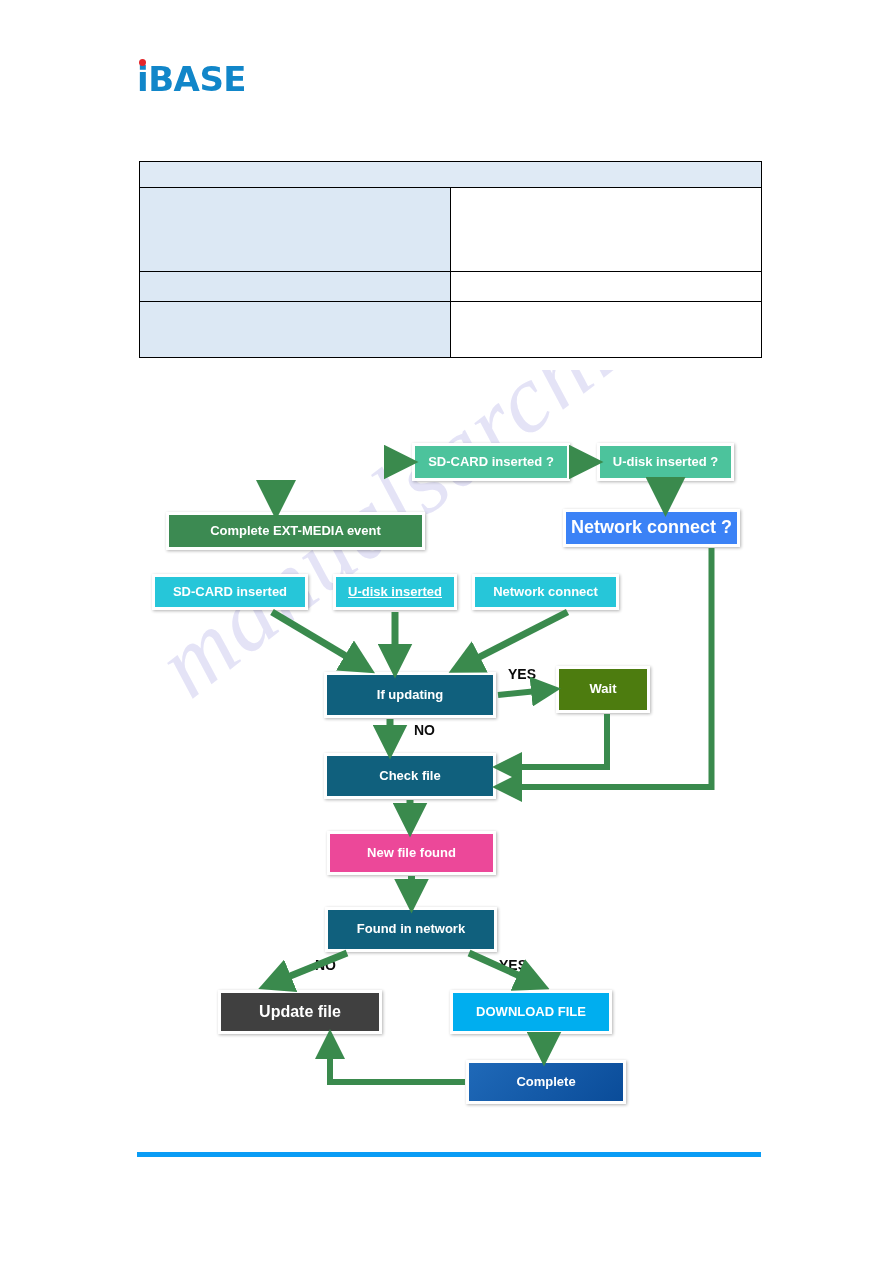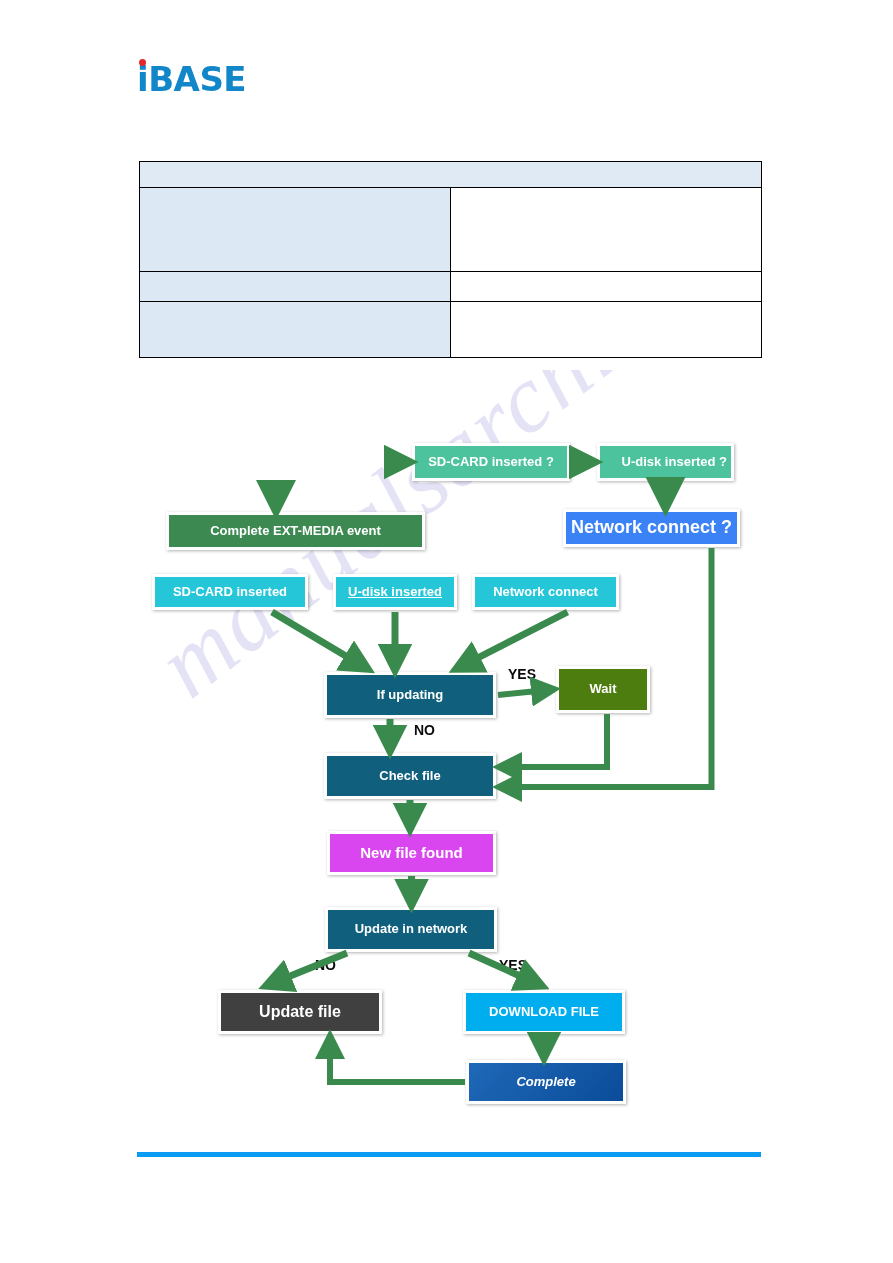--- a/index.html
+++ b/index.html
@@ -188,21 +188,21 @@
     <polyline points="347,953 268,985" fill="none" stroke="#3a8a4d" stroke-width="7" marker-end="url(#ah)" stroke-linejoin="miter"></polyline>
     <polyline points="469,953 540,985" fill="none" stroke="#3a8a4d" stroke-width="7" marker-end="url(#ah)" stroke-linejoin="miter"></polyline>
     <polyline points="544,1035 544,1056" fill="none" stroke="#3a8a4d" stroke-width="7" marker-end="url(#ah)" stroke-linejoin="miter"></polyline>
     <polyline points="465,1082 330,1082 330,1038" fill="none" stroke="#3a8a4d" stroke-width="6" marker-end="url(#ah)" stroke-linejoin="miter"></polyline>
   </svg>
 
 <div class="flow" id="flow-nodes">
     <div class="node" style="left: 412px; top: 443px; width: 158px; height: 38px; background: rgb(76, 195, 156); font-size: 13px;">
       <span>SD-CARD inserted ?</span>
     </div>
-    <div class="node" style="left: 597px; top: 443px; width: 137px; height: 38px; background: rgb(76, 195, 156); font-size: 13px; justify-content: flex-end;">
+    <div class="node" style="left: 597px; top: 443px; width: 137px; height: 38px; background: rgb(76, 195, 156); font-size: 13px;">
       <span>U-disk inserted ?</span>
     </div>
     <div class="node" style="left: 166px; top: 512px; width: 259px; height: 38px; background: rgb(60, 138, 82); font-size: 13px;">
       <span>Complete EXT-MEDIA event</span>
     </div>
     <div class="node" style="left: 563px; top: 509px; width: 177px; height: 38px; background: #3b82f6; font-size: 18px;">
       <span>Network connect ?</span>
     </div>
     <div class="node" style="left: 152px; top: 574px; width: 156px; height: 36px; background: rgb(38, 198, 217); font-size: 13px;">
       <span>SD-CARD inserted</span>
@@ -215,33 +215,33 @@
     </div>
     <div class="node" style="left: 324px; top: 672px; width: 172px; height: 46px; background: rgb(16, 96, 125); font-size: 13px;">
       <span>If updating</span>
     </div>
     <div class="node" style="left: 556px; top: 666px; width: 94px; height: 47px; background: #4d7c0f; font-size: 13px;">
       <span>Wait</span>
     </div>
     <div class="node" style="left: 324px; top: 753px; width: 172px; height: 46px; background: rgb(16, 96, 125); font-size: 13px;">
       <span>Check file</span>
     </div>
-    <div class="node" style="left: 327px; top: 831px; width: 169px; height: 44px; background: #d946ef; font-size: 15px;">
+    <div class="node" style="left: 327px; top: 831px; width: 169px; height: 44px; background: #ec4899; font-size: 13px;">
       <span>New file found</span>
     </div>
     <div class="node" style="left: 325px; top: 907px; width: 172px; height: 45px; background: rgb(16, 96, 125); font-size: 13px;">
-      <span>Update in network</span>
+      <span>Found in network</span>
     </div>
     <div class="node" style="left: 218px; top: 990px; width: 164px; height: 44px; background: #404040; font-size: 16px;">
       <span>Update file</span>
     </div>
-    <div class="node" style="left: 463px; top: 990px; width: 162px; height: 44px; background: rgb(0, 174, 239); font-size: 13px;">
+    <div class="node" style="left: 450px; top: 990px; width: 162px; height: 44px; background: rgb(0, 174, 239); font-size: 13px;">
       <span>DOWNLOAD FILE</span>
     </div>
-    <div class="node" style="left: 466px; top: 1060px; width: 160px; height: 44px; background: linear-gradient(135deg, rgb(31, 105, 184), rgb(10, 76, 153)); font-size: 13px; font-style: italic;">
+    <div class="node" style="left: 466px; top: 1060px; width: 160px; height: 44px; background: linear-gradient(135deg, rgb(31, 105, 184), rgb(10, 76, 153)); font-size: 13px;">
       <span>Complete</span>
     </div>
     <div class="lbl" style="left: 508px; top: 666px;">YES</div>
     <div class="lbl" style="left: 414px; top: 722px;">NO</div>
     <div class="lbl" style="left: 315px; top: 957px;">NO</div>
     <div class="lbl" style="left: 499px; top: 957px;">YES</div>
   </div>
 
 <div class="footer-rule"></div>
 

